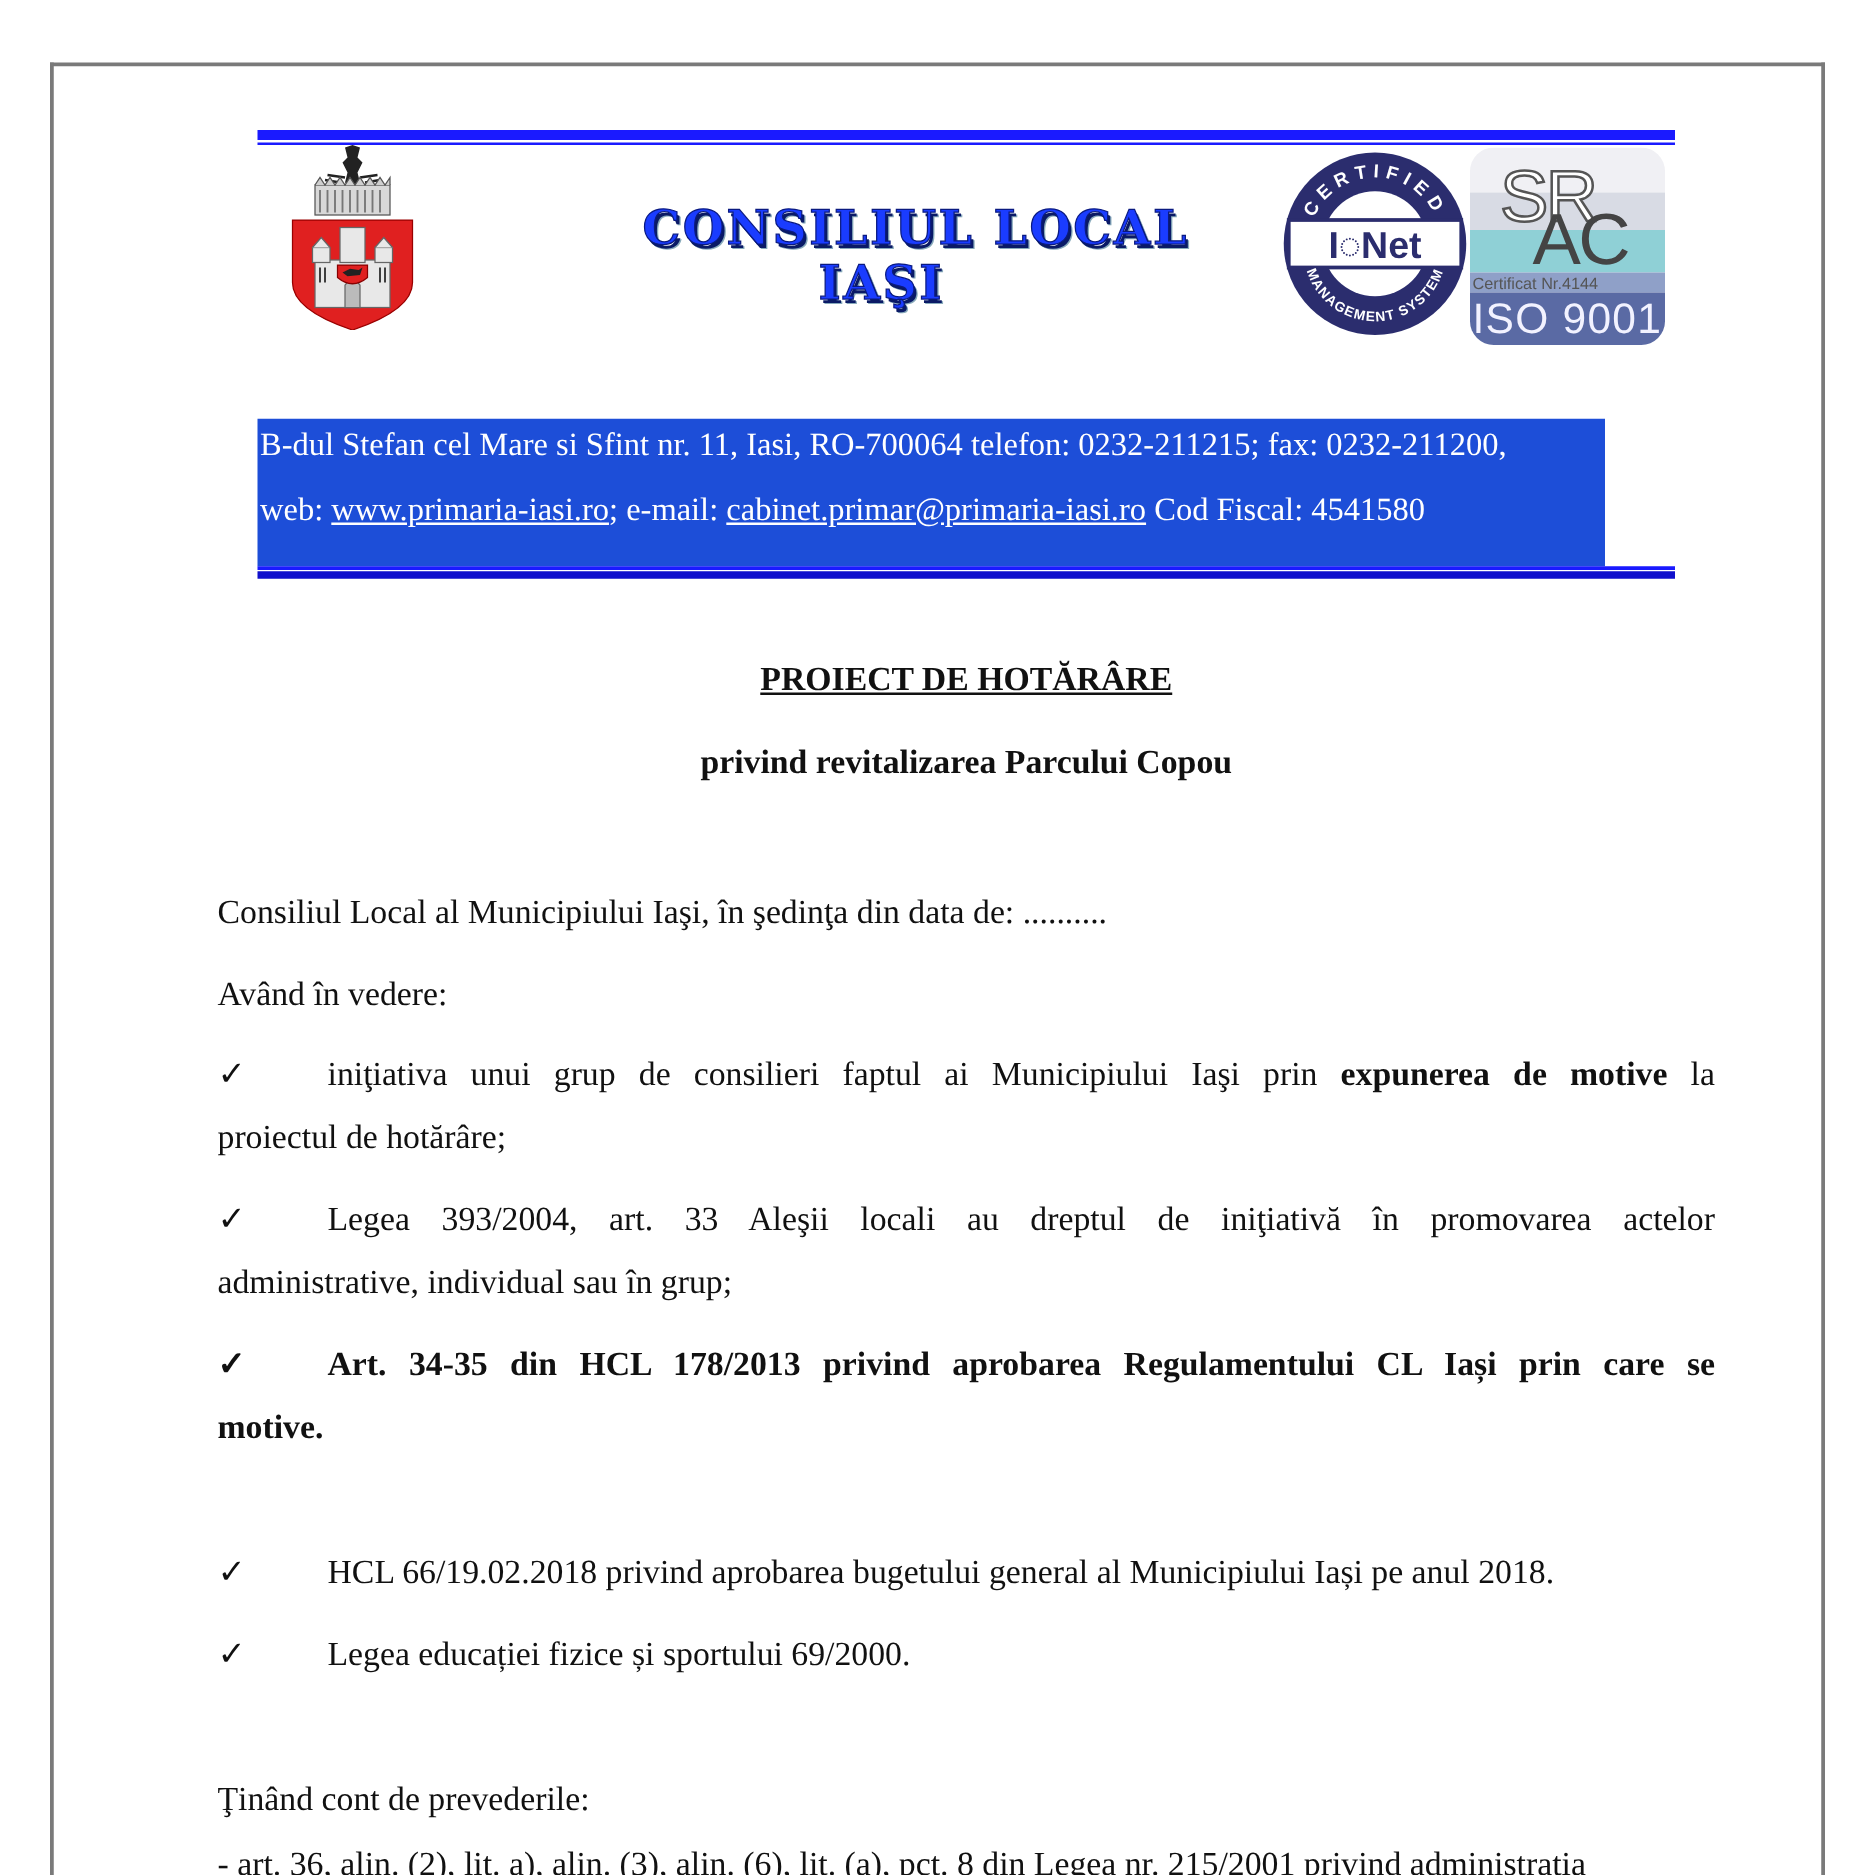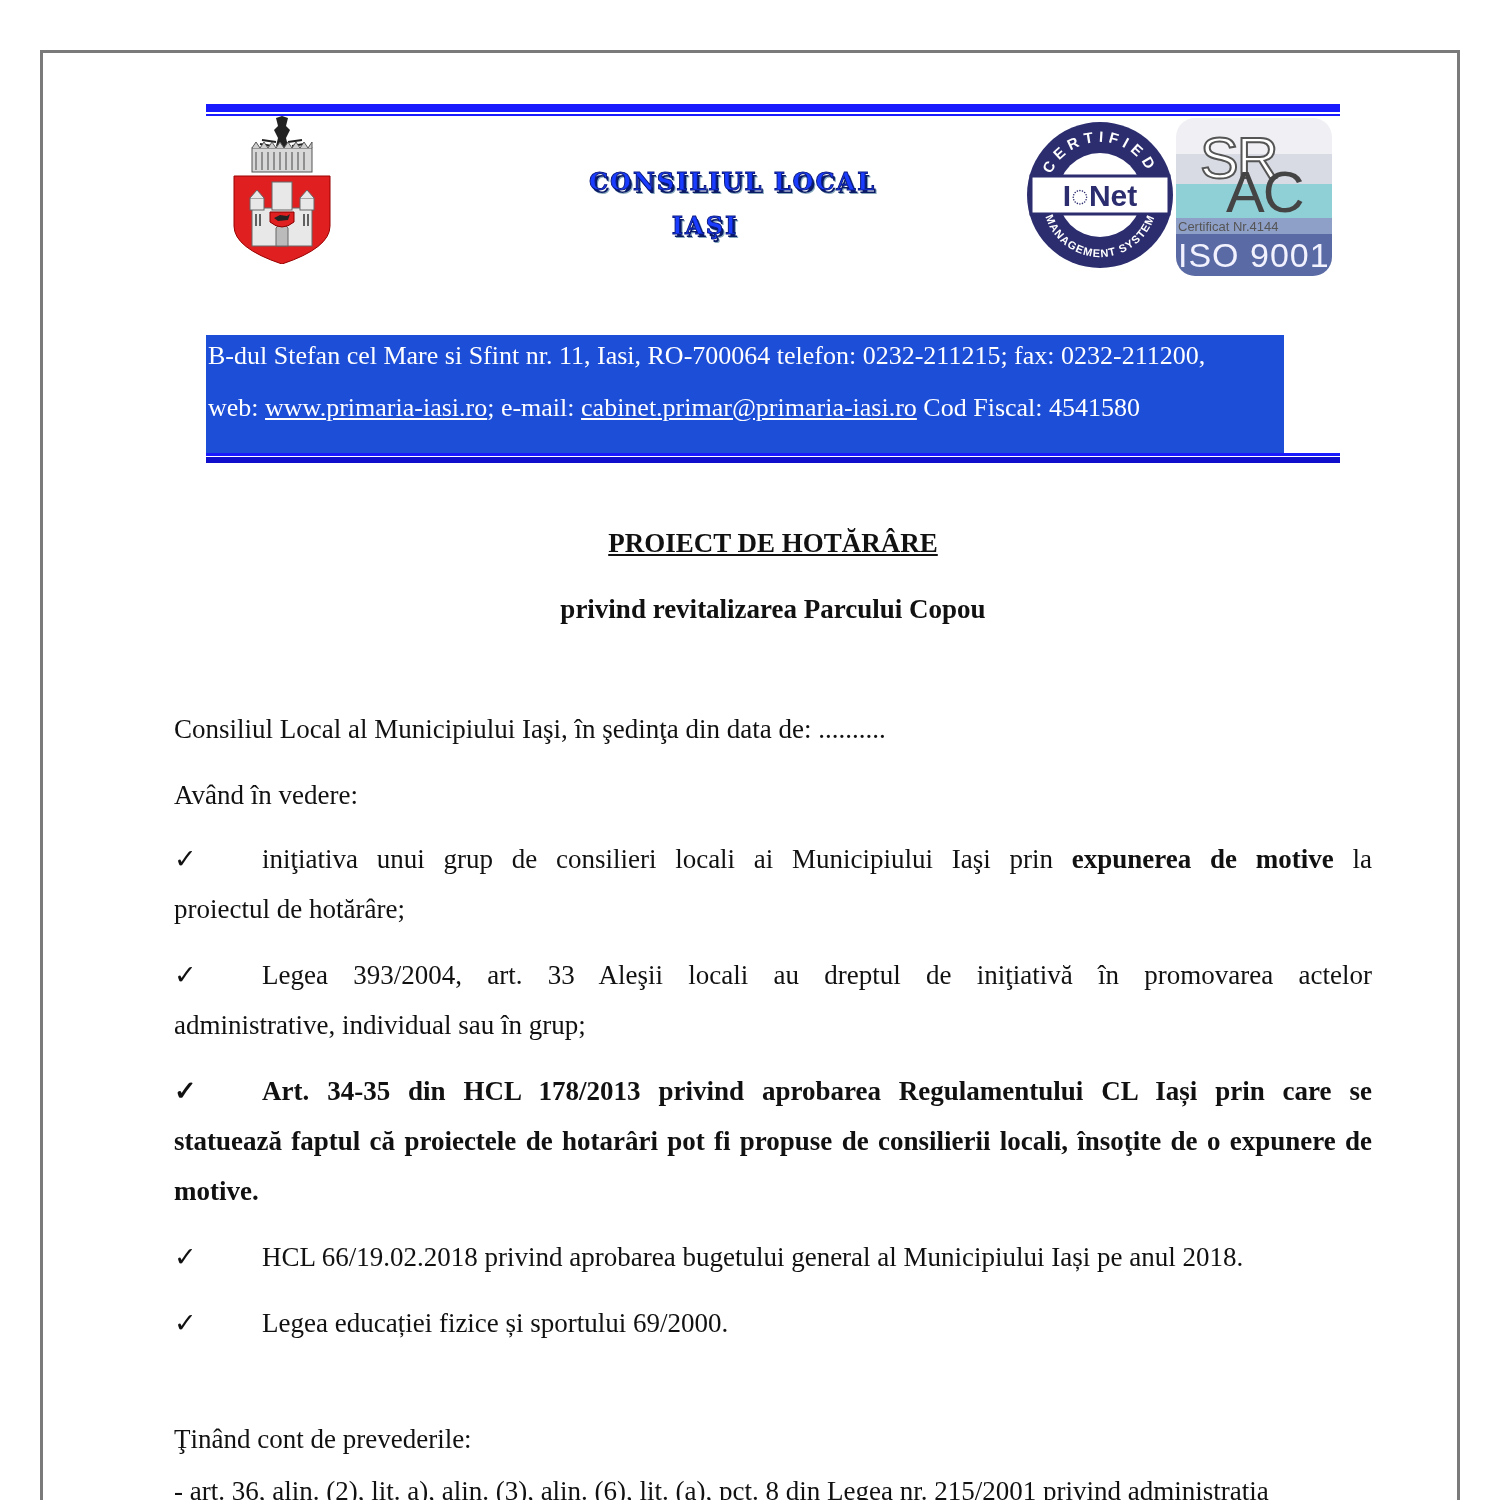--- a/index.html
+++ b/index.html
@@ -3,21 +3,21 @@
 <meta charset="utf-8">
 <style>
   html, body { margin: 0; padding: 0; background: #ffffff; }
   body { width: 1500px; height: 1500px; position: relative; overflow: hidden; font-family: "Liberation Serif", serif; color: #111; }
   .page { position: absolute; left: 40px; top: 50px; width: 1420px; height: 1470px; border-left: 3px solid #7a7a7a; border-top: 3px solid #7a7a7a; border-right: 3px solid #7a7a7a; box-sizing: border-box; }
   .topbar { position: absolute; left: 206px; top: 104px; width: 1134px; height: 8px; background: #1a1aff; }
   .topbar-thin { position: absolute; left: 206px; top: 114px; width: 1134px; height: 2px; background: #1a1aff; }
 
   .crest { position: absolute; left: 232px; top: 116px; width: 100px; height: 148px; }
   .title-wrap { position: absolute; left: 400px; top: 160px; width: 590px; text-align: center; }
-  .title-line { font-family: "DejaVu Serif", serif; font-weight: bold; font-size: 24px; letter-spacing: 2px; color: #1a3cff; text-shadow: 2px 3px 0 #0a1a66, 3px 4px 0 #8ab; -webkit-text-stroke: 1px #0a1a80; line-height: 44px; }
+  .title-line { font-family: "DejaVu Serif", serif; font-weight: bold; font-size: 38px; letter-spacing: 2px; color: #1a3cff; text-shadow: 2px 3px 0 #0a1a66, 3px 4px 0 #8ab; -webkit-text-stroke: 1px #0a1a80; line-height: 44px; }
   .title-line.l1 { margin-left: 75px; }
   .title-line.l2 { margin-left: 20px; }
 
   .iqnet { position: absolute; left: 1025px; top: 120px; width: 150px; height: 150px; }
   .srac { position: absolute; left: 1176px; top: 118px; width: 156px; height: 158px; overflow: hidden; border-radius: 19px; }
   .srac .band { position: absolute; left: 0; width: 100%; }
   .srac .sr { position: absolute; left: 24px; top: 6px; font-family: "Liberation Sans", sans-serif; font-size: 58px; color: #fff; -webkit-text-stroke: 2px #555; letter-spacing: -2px; }
   .srac .ac { position: absolute; left: 50px; top: 40px; font-family: "Liberation Sans", sans-serif; font-size: 58px; color: #444; letter-spacing: -2px; }
   .srac .cert { position: absolute; left: 2px; top: 101px; font-family: "Liberation Sans", sans-serif; font-size: 13px; color: #555; }
   .srac .iso { position: absolute; left: 2px; top: 118px; font-family: "Liberation Sans", sans-serif; font-size: 34px; color: #f2f2ff; letter-spacing: 1px; }
@@ -104,32 +104,31 @@
 <div class="addrbar"></div>
 <div class="addrbar2"></div>
 
 <div class="doc-title">PROIECT DE HOTĂRÂRE</div>
 <div class="doc-sub">privind revitalizarea Parcului Copou</div>
 
 <div class="body-text" style="top:704px;">Consiliul Local al Municipiului Iaşi, în şedinţa din data de: ..........</div>
 <div class="body-text" style="top:770px;">Având în vedere:</div>
 
 <div class="para" style="top:834px;">
-  <div class="just-line"><span class="check">✓</span><span>iniţiativa unui grup de consilieri locali ai Municipiului Iaşi prin </span><b>expunerea de motive</b><span> la</span></div>
+  <div class="just-line"><span class="check">✓</span><span>iniţiativa unui grup de consilieri faptul ai Municipiului Iaşi prin </span><b>expunerea de motive</b><span> la</span></div>
   <div>proiectul de hotărâre;</div>
 </div>
 
 <div class="para" style="top:950px;">
   <div class="just-line"><span class="check">✓</span><span>Legea 393/2004, art. 33 Aleşii locali au dreptul de iniţiativă în promovarea actelor</span></div>
   <div>administrative, individual sau în grup;</div>
 </div>
 
 <div class="para" style="top:1066px;font-weight:bold;">
   <div class="just-line"><span class="check">✓</span><span>Art. 34-35 din HCL 178/2013 privind aprobarea Regulamentului CL Iași prin care se</span></div>
-  <div class="just-line">statuează faptul că proiectele de hotarâri pot fi propuse de consilierii locali, însoţite de o expunere de</div>
   <div>motive.</div>
 </div>
 
 <div class="para" style="top:1232px;">
   <div><span class="check">✓</span><span>HCL 66/19.02.2018 privind aprobarea bugetului general al Municipiului Iași pe anul 2018.</span></div>
 </div>
 
 <div class="para" style="top:1298px;">
   <div><span class="check">✓</span><span>Legea educației fizice și sportului 69/2000.</span></div>
 </div>

